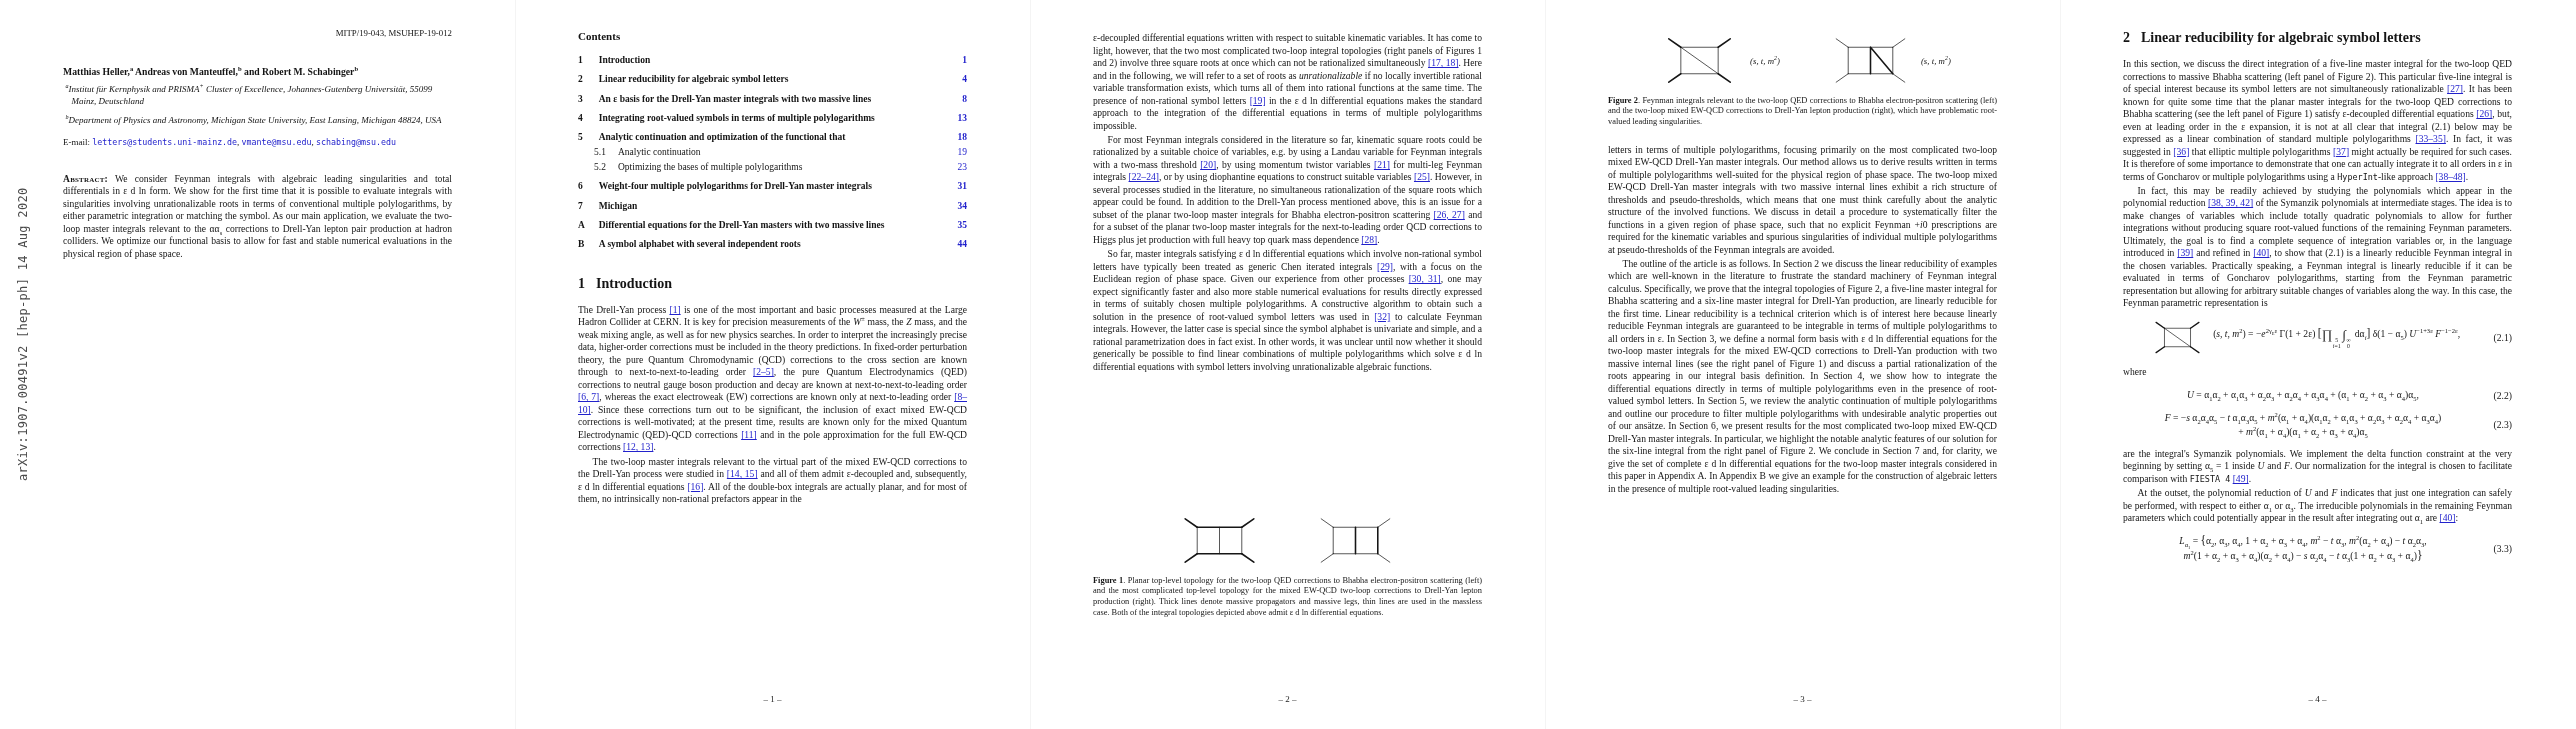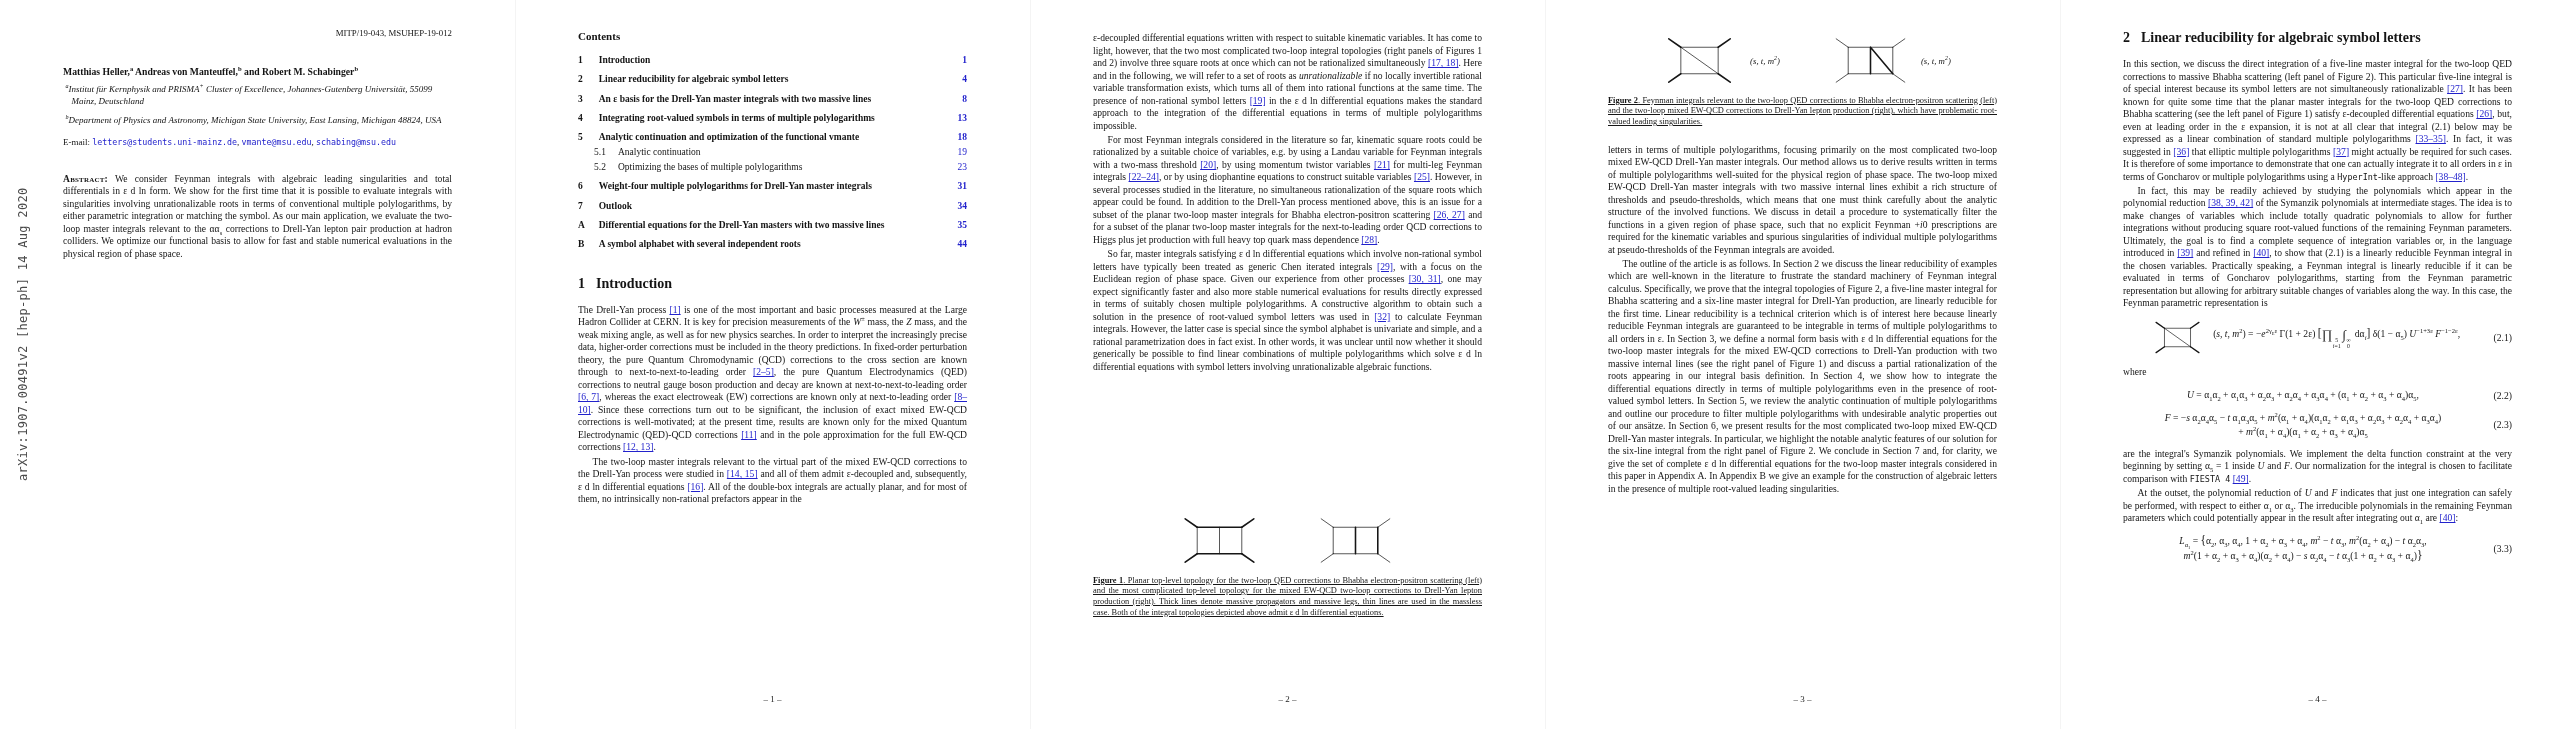--- a/index.html
+++ b/index.html
@@ -41,21 +41,21 @@
   .toc-row.lvl2 .toc-num{flex:0 0 24px;}
   .toc-label{flex:1;padding-right:6px;}
   .toc-page{flex:0 0 25.5px;text-align:right;color:#2222cc;}
   .sec-heading{font-size:14px;font-weight:bold;margin:0 0 12px 0;}
   .sec-num{display:inline-block;min-width:18px;}
   .footer{position:absolute;bottom:25.5px;left:0;width:100%;text-align:center;font-size:9px;color:#1c1c1c;}
   
   .figrow{display:flex;justify-content:center;align-items:center;gap:45px;}
   .fig-item{display:flex;align-items:center;gap:4.9px;}
   .fig-label{font-size:8.8px;font-style:italic;}
-  .figcaption{font-size:8.4px;line-height:10.7px;text-align:justify;margin-top:8.5px;color:#161616;text-decoration:underline;}
+  .figcaption{font-size:8.4px;line-height:10.7px;text-align:justify;margin-top:8.5px;color:#161616;}
   .figlabel{font-weight:bold;}
   svg.fd{display:block;}
   
   .eqrow{display:flex;align-items:center;margin:9.7px 0;}
   .eq-body{flex:1;text-align:center;font-size:9.6px;line-height:13.4px;}
   .eq-inline{display:flex;align-items:center;justify-content:center;gap:4.3px;}
   .eq-num{flex:0 0 29px;text-align:right;font-size:9.6px;}
   .mop{font-size:12.8px;vertical-align:-1.8px;}
   .stk{display:inline-flex;flex-direction:column;align-items:center;font-size:5.8px;line-height:6px;vertical-align:-4.3px;margin:0 1.8px 0 0.6px;font-style:normal;}
   .bigb{font-size:11.5px;}
@@ -102,41 +102,41 @@
           <span class="toc-label">An ε basis for the Drell-Yan master integrals with two massive lines</span>
           <span class="toc-page">8</span>
         </div>
         <div class="toc-row lvl1">
           <span class="toc-num">4</span>
           <span class="toc-label">Integrating root-valued symbols in terms of multiple polylogarithms</span>
           <span class="toc-page">13</span>
         </div>
         <div class="toc-row lvl1">
           <span class="toc-num">5</span>
-          <span class="toc-label">Analytic continuation and optimization of the functional vmante</span>
+          <span class="toc-label">Analytic continuation and optimization of the functional that</span>
           <span class="toc-page">18</span>
         </div>
         <div class="toc-row lvl2">
           <span class="toc-num">5.1</span>
           <span class="toc-label">Analytic continuation</span>
           <span class="toc-page">19</span>
         </div>
         <div class="toc-row lvl2">
           <span class="toc-num">5.2</span>
           <span class="toc-label">Optimizing the bases of multiple polylogarithms</span>
           <span class="toc-page">23</span>
         </div>
         <div class="toc-row lvl1">
           <span class="toc-num">6</span>
           <span class="toc-label">Weight-four multiple polylogarithms for Drell-Yan master integrals</span>
           <span class="toc-page">31</span>
         </div>
         <div class="toc-row lvl1">
           <span class="toc-num">7</span>
-          <span class="toc-label">Outlook</span>
+          <span class="toc-label">Michigan</span>
           <span class="toc-page">34</span>
         </div>
         <div class="toc-row lvl1">
           <span class="toc-num">A</span>
           <span class="toc-label">Differential equations for the Drell-Yan masters with two massive lines</span>
           <span class="toc-page">35</span>
         </div>
         <div class="toc-row lvl1">
           <span class="toc-num">B</span>
           <span class="toc-label">A symbol alphabet with several independent roots</span>

